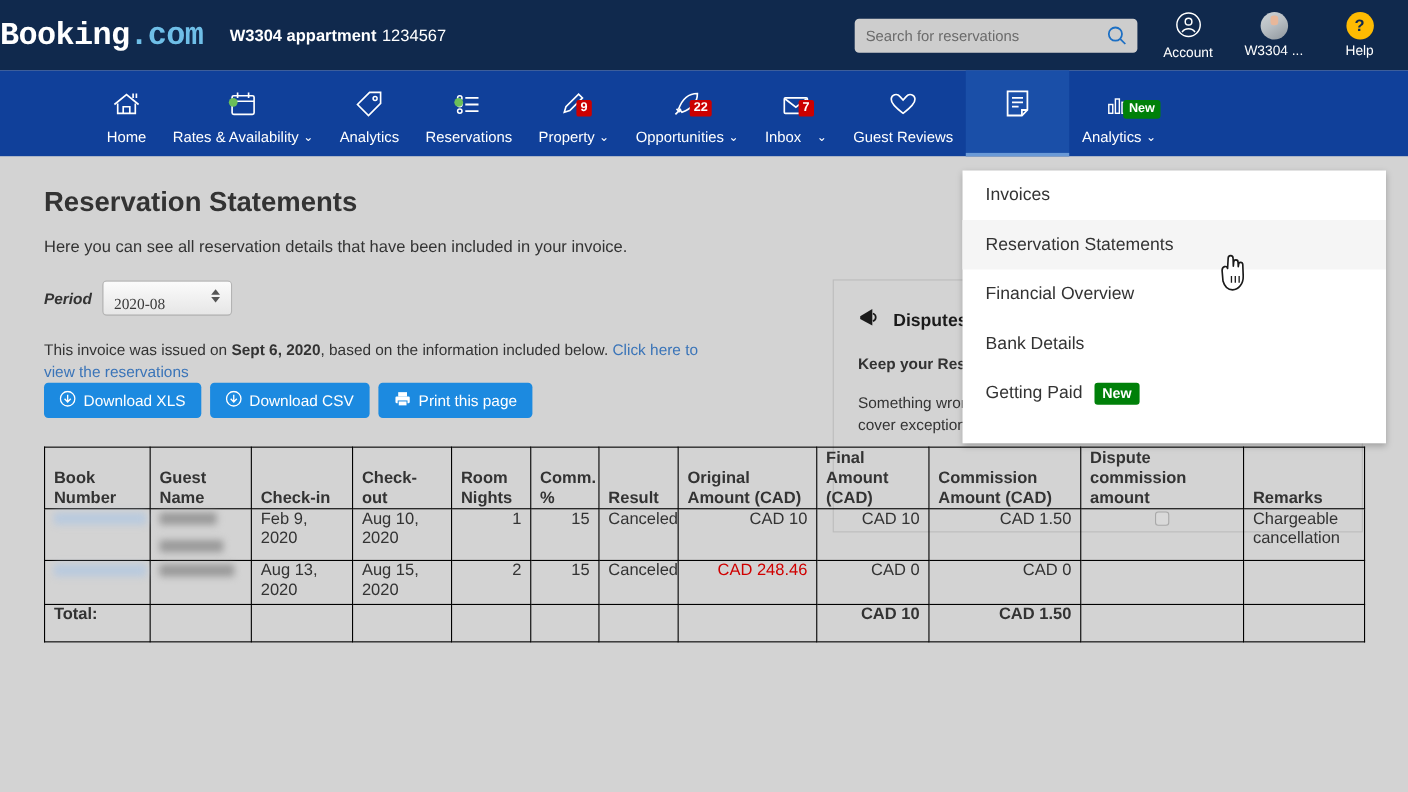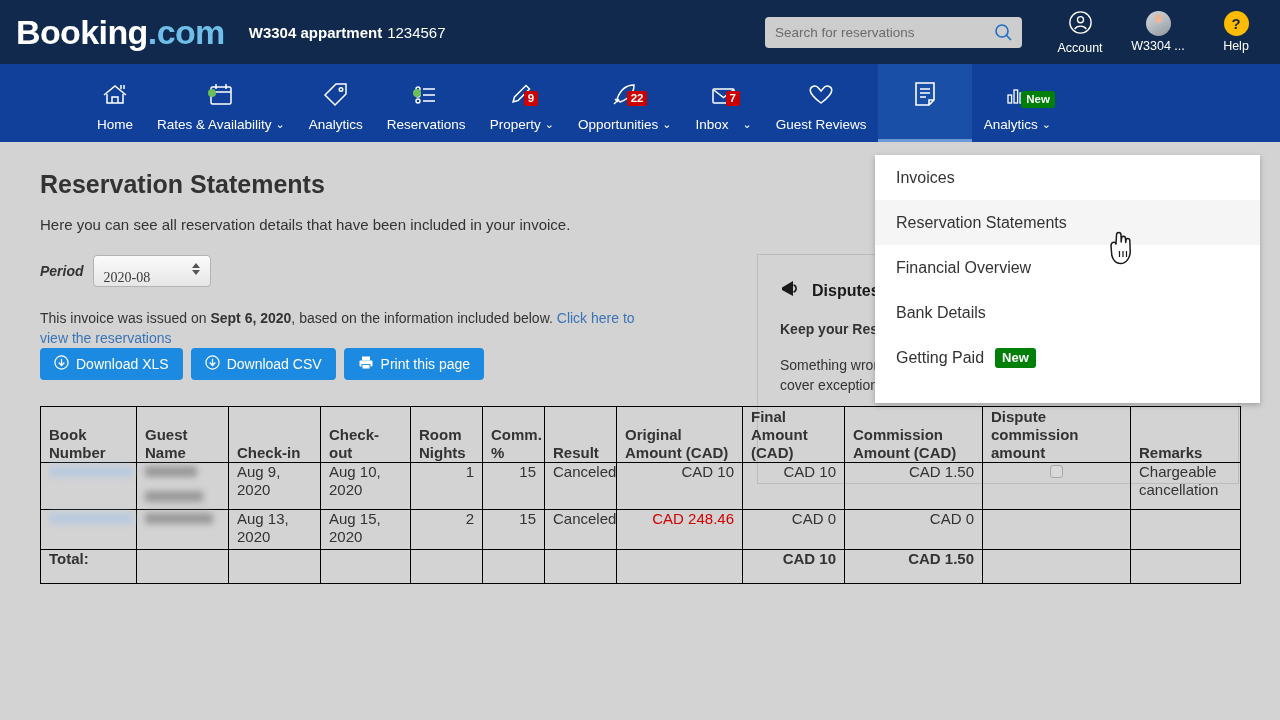--- a/index.html
+++ b/index.html
@@ -11,39 +11,39 @@
   }
   .page { position: relative; width: 1280px; height: 720px; }
 
   
   .topbar {
     position: absolute; left: 0; top: 0; width: 1280px; height: 64px;
     background: #10294d;
     display: flex; align-items: center;
   }
   .brand {
-    margin-left: 16px;
-    font-size: 34px; font-weight: bold; letter-spacing: -0.6px;
-    color: #ffffff; line-height: 1;
+    margin-left: 0;
+    font-size: 29px; font-weight: bold; letter-spacing: -0.6px;
+    color: #ffffff; line-height: 1; font-family: Liberation Mono, monospace;
   }
   .brand .dotcom { color: #6fbfe8; }
   .prop-name {
     margin-left: 24px; color: #ffffff; font-size: 15px;
   }
   .prop-name b { font-weight: bold; }
   .prop-name span.num { font-weight: normal; margin-left: 5px; }
 
   .header-right {
     margin-left: auto; display: flex; align-items: center; height: 64px;
   }
   .searchbox {
     position: relative; width: 257px; height: 31px;
     background: #cdcdcd; border-radius: 4px;
     display: flex; align-items: center;
-    margin-right: 28px;
+    margin-right: 16px;
   }
   .searchbox input {
     border: 0; outline: 0; background: transparent;
     font-family: "Liberation Sans", sans-serif;
     font-size: 13.5px; color: #555; width: 205px; margin-left: 10px;
   }
   .searchbox input::placeholder { color: #6b6b6b; }
   .search-icon { position: absolute; right: 9px; top: 6px; }
 
   .hdr-item {
@@ -485,21 +485,21 @@
           <th>Final Amount (CAD)</th>
           <th>Commission Amount (CAD)</th>
           <th>Dispute commission amount</th>
           <th>Remarks</th>
         </tr>
       </thead>
       <tbody>
         <tr>
           <td><span class="blur-num">00000000</span></td>
           <td><span class="blur-name">Name</span><br><span class="blur-name second">Surname</span></td>
-          <td>Aug 9, 2020</td>
+          <td>Feb 9, 2020</td>
           <td>Aug 10, 2020</td>
           <td class="num">1</td>
           <td class="num">15</td>
           <td>Canceled</td>
           <td class="num">CAD 10</td>
           <td class="num">CAD 10</td>
           <td class="num">CAD 1.50</td>
           <td>
               <span class="chk"></span>
             </td>

